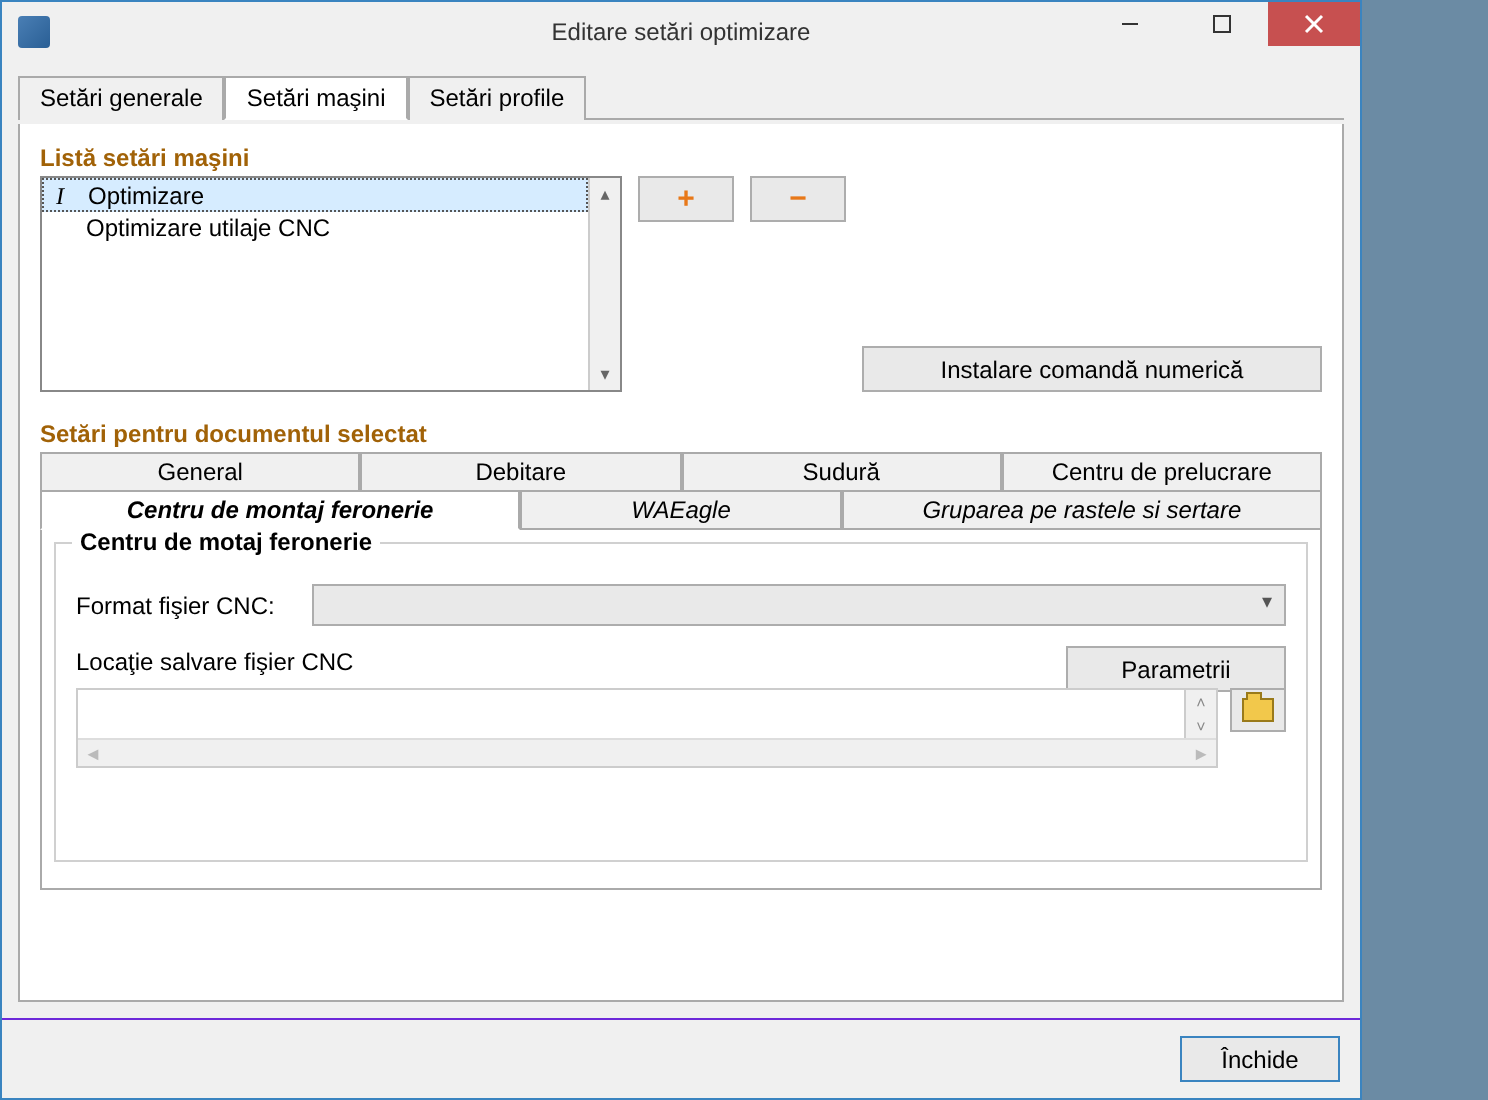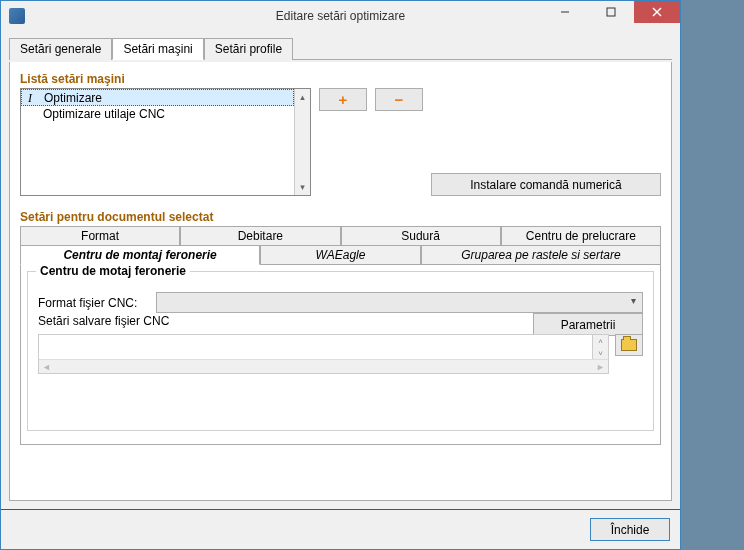--- a/index.html
+++ b/index.html
@@ -220,20 +220,21 @@
     top: -8px;
     left: 8px;
     background: #fff;
     padding: 0 4px;
     font-weight: bold;
   }
   .form-row {
     display: flex;
     align-items: center;
     gap: 8px;
+    margin-bottom: 10px;
   }
   .form-label { width: 110px; }
   .combo {
     flex: 1;
     height: 21px;
     border: 1px solid #adadad;
     background: #e9e9e9;
     position: relative;
   }
   .combo::after {
@@ -386,21 +387,21 @@
           <div class="btn install">
               <span>Instalare comandă numerică</span>
             </div>
         </div>
       </div>
 
       <div class="mid-section">
         <div class="section-label">Setări pentru documentul selectat</div>
         <div class="inner-tabs">
           <div class="tabrow">
-            <div class="inner-tab">Format</div>
+            <div class="inner-tab">General</div>
             <div class="inner-tab">Debitare</div>
             <div class="inner-tab">Sudură</div>
             <div class="inner-tab">Centru de prelucrare</div>
           </div>
           <div class="tabrow r2">
             <div class="inner-tab active" style="flex:1.2">Centru de montaj feronerie</div>
             <div class="inner-tab" style="flex:0.8">WAEagle</div>
             <div class="inner-tab" style="flex:1.2">Gruparea pe rastele si sertare</div>
           </div>
         </div>
@@ -409,21 +410,21 @@
             <div class="groupbox-title">Centru de motaj feronerie</div>
             <div class="form-row">
               <div class="form-label">Format fişier CNC:</div>
               <div class="combo"></div>
             </div>
             <div class="param-row">
               <div class="btn param-btn">
                   <span>Parametrii</span>
                 </div>
             </div>
-            <div style="margin-top:-26px;">Setări salvare fişier CNC</div>
+            <div style="margin-top:-26px;">Locaţie salvare fişier CNC</div>
             <div class="path-row" style="margin-top:6px">
               <div class="path-input-wrap">
                 <div class="path-spin">
                   <div class="spin-btn">˄</div>
                   <div class="spin-btn">˅</div>
                 </div>
                 <div class="path-hscroll">
                   <span>◄</span>
                   <span>►</span>
                 </div>

